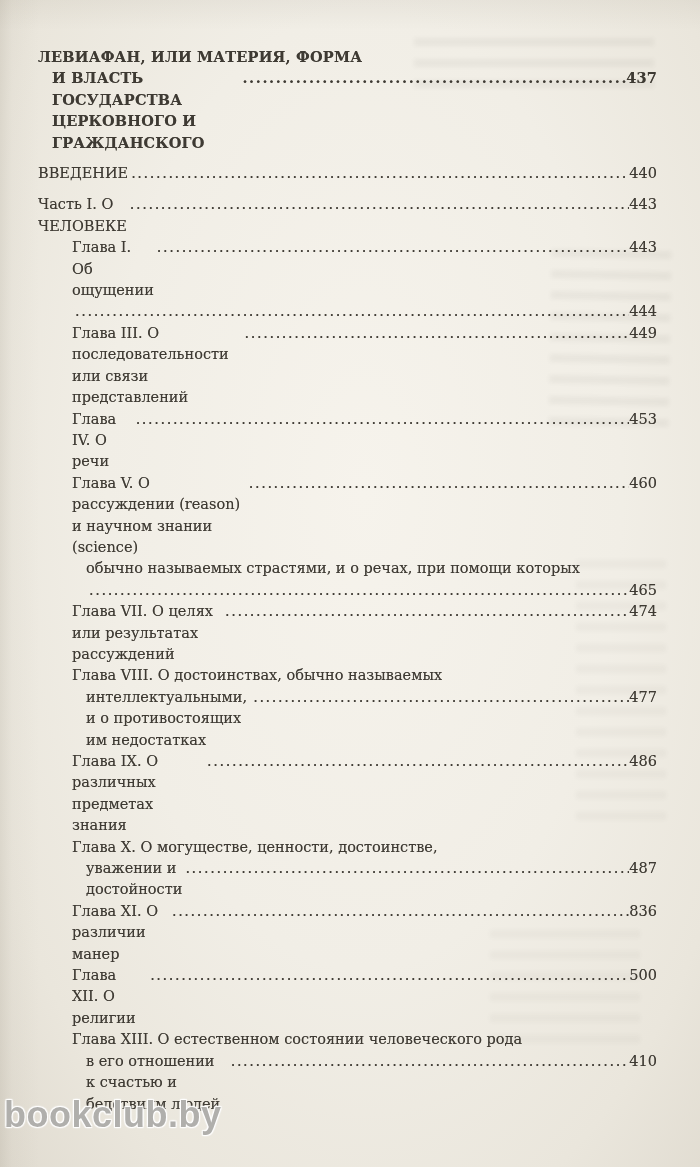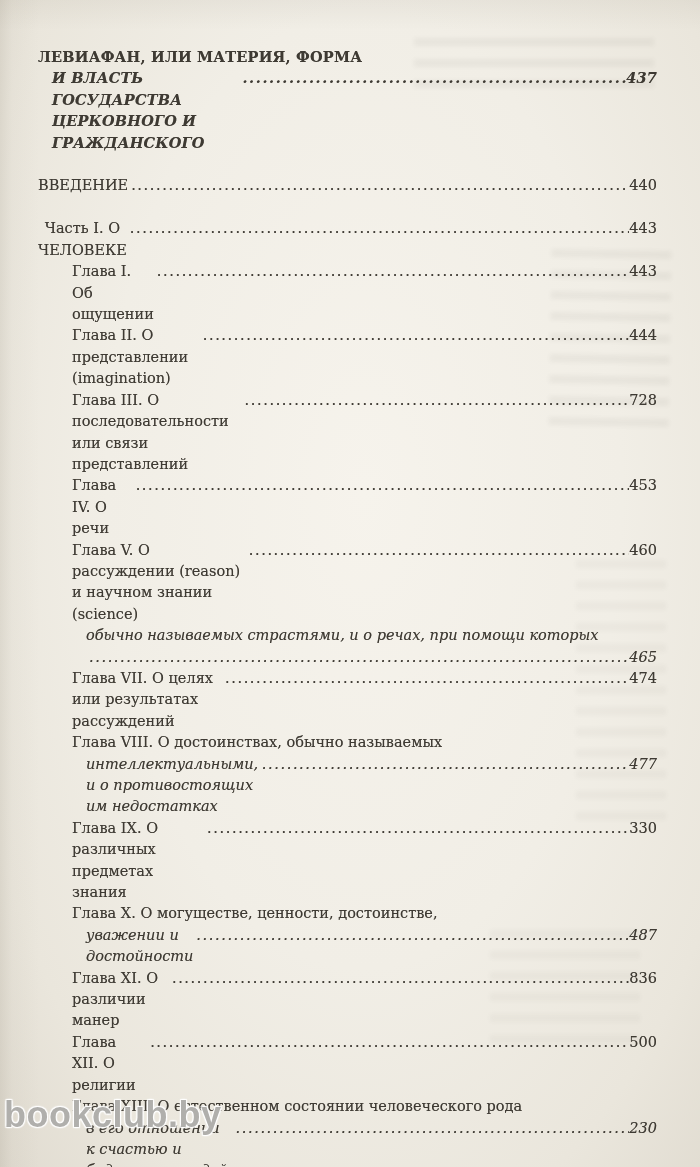--- a/index.html
+++ b/index.html
@@ -32,26 +32,26 @@
 
   .content {
     position: relative;
     padding: 46px 43px 0 38px;
     font-size: 14.5px;
     line-height: 21.4px;
     text-shadow: 0 0 0.6px rgba(62,58,51,0.55);
   }
 
   .entry { margin: 0; }
-  .entry.gap { margin-top: 22px; text-align: center; }
+  .entry.gap { margin-top: 10px; }
   .entry.title { font-weight: bold; letter-spacing: 0.2px; }
   .entry.chapter { padding-left: 34px; }
 
   .line { display: block; }
-  .line.cont { padding-left: 14px; font-style: italic; }
+  .line.cont { padding-left: 14px; }
   .line.leader { display: flex; align-items: baseline; }
 
   .t { white-space: pre-wrap; }
 
   .dots {
     flex: 1 1 auto;
     overflow: hidden;
     white-space: nowrap;
     letter-spacing: 1.6px;
     padding: 0 1px 0 3px;
@@ -114,30 +114,29 @@
       </div>
       <div class="entry chapter">
         <div class="line leader">
           <span class="t">Глава I. Об ощущении</span>
           <span class="dots"></span>
           <span class="pg">443</span>
         </div>
       </div>
       <div class="entry chapter">
         <div class="line leader">
-          <span class="t">Глава II. О представлении (imagination)</span>
           <span class="dots"></span>
           <span class="pg">444</span>
         </div>
       </div>
       <div class="entry chapter">
         <div class="line leader">
           <span class="t">Глава III. О последовательности или связи представлений</span>
           <span class="dots"></span>
-          <span class="pg">728</span>
+          <span class="pg">449</span>
         </div>
       </div>
       <div class="entry chapter">
         <div class="line leader">
           <span class="t">Глава IV. О речи</span>
           <span class="dots"></span>
           <span class="pg">453</span>
         </div>
       </div>
       <div class="entry chapter">
@@ -166,21 +165,21 @@
         <div class="line cont leader">
           <span class="t">интеллектуальными, и о противостоящих им недостатках</span>
           <span class="dots"></span>
           <span class="pg">477</span>
         </div>
       </div>
       <div class="entry chapter">
         <div class="line leader">
           <span class="t">Глава IX. О различных предметах знания</span>
           <span class="dots"></span>
-          <span class="pg">330</span>
+          <span class="pg">486</span>
         </div>
       </div>
       <div class="entry chapter">
         <div class="line"><span class="t">Глава X. О могуществе, ценности, достоинстве,</span></div>
         <div class="line cont leader">
           <span class="t">уважении и достойности</span>
           <span class="dots"></span>
           <span class="pg">487</span>
         </div>
       </div>
@@ -196,19 +195,19 @@
           <span class="t">Глава XII. О религии</span>
           <span class="dots"></span>
           <span class="pg">500</span>
         </div>
       </div>
       <div class="entry chapter">
         <div class="line"><span class="t">Глава XIII. О естественном состоянии человеческого рода</span></div>
         <div class="line cont leader">
           <span class="t">в его отношении к счастью и бедствиям людей</span>
           <span class="dots"></span>
-          <span class="pg">230</span>
+          <span class="pg">410</span>
         </div>
       </div>
     </div>
 
   <div class="watermark">bookclub.by</div>
 </div>
 
 </body></html>

